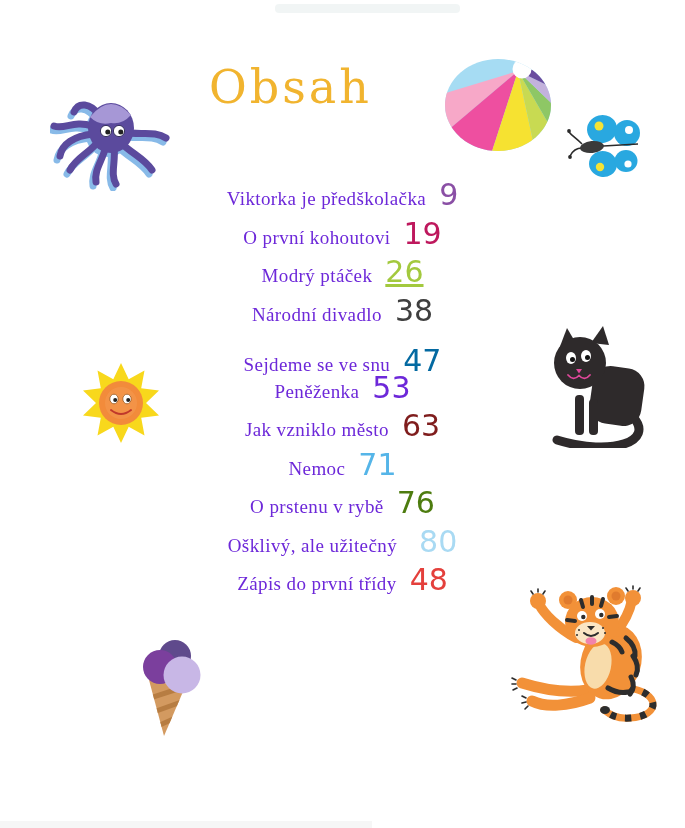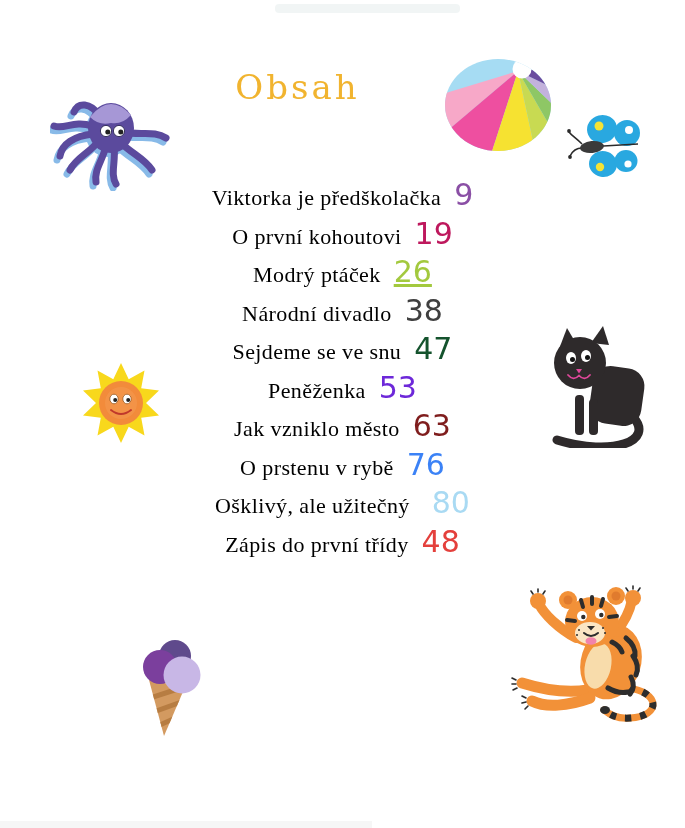--- a/index.html
+++ b/index.html
@@ -14,35 +14,35 @@
     position:absolute;left:275px;top:4px;width:185px;height:9px;
     background:#eaf0f0;opacity:.65;border-radius:4px;
   }
   .bottom-strip{
     position:absolute;left:0;top:821px;width:372px;height:7px;
     background:#f6f6f6;
   }
   .title{
     position:absolute;top:60px;left:0;width:603px;
     padding-right:22px;box-sizing:border-box;
-    margin:7px;text-align:center;
+    margin:0;text-align:center;
     font-family:"DejaVu Serif", serif;
-    font-size:34px;font-weight:400;letter-spacing:3px;
+    font-size:46px;font-weight:400;letter-spacing:3px;
   }
   .toc{
     position:absolute;top:180px;left:0;right:0;
     display:flex;flex-direction:column;
   }
   .toc-row{
     height:38.5px;
     display:flex;justify-content:center;align-items:baseline;
     gap:13px;
   }
   .toc-title{
-    font-size:22px;color:#000000;letter-spacing:.4px;
+    font-size:19px;color:#6d28d9;letter-spacing:.4px;
   }
   .toc-page{
     font-family:"DejaVu Sans", sans-serif;
     font-size:30px;line-height:1;
   }
   .deco{position:absolute;}
   .deco svg{display:block;width:100%;height:100%;}
   .d-octopus{left:50px;top:86px;width:125px;height:105px;}
   .d-ball{left:442px;top:53px;width:115px;height:100px;}
   .d-butterfly{left:566px;top:108px;width:80px;height:78px;}
@@ -73,33 +73,37 @@
     <div class="toc-row">
       <span class="toc-title">Modrý ptáček</span>
       <span class="toc-page" style="color: rgb(163, 201, 62); text-decoration: underline;">26</span>
     </div>
     <div class="toc-row">
       <span class="toc-title">Národní divadlo</span>
       <span class="toc-page" style="color: rgb(63, 63, 63);">38</span>
     </div>
     <div class="toc-row">
       <span class="toc-title">Sejdeme se ve snu</span>
-      <span class="toc-page" style="color: #14532d;">47</span>
+      <span class="toc-page" style="color: #0369a1; margin-top: 12px;">47</span>
     </div>
     <div class="toc-row">
       <span class="toc-title">Peněženka</span>
       <span class="toc-page" style="color: #6d28d9;">53</span>
     </div>
     <div class="toc-row">
       <span class="toc-title">Jak vzniklo město</span>
       <span class="toc-page" style="color: #7f1d1d;">63</span>
     </div>
     <div class="toc-row">
+      <span class="toc-title">Nemoc</span>
+      <span class="toc-page" style="color: rgb(85, 181, 232);">71</span>
+    </div>
+    <div class="toc-row">
       <span class="toc-title">O prstenu v rybě</span>
-      <span class="toc-page" style="color: #3b82f6;">76</span>
+      <span class="toc-page" style="color: #4d7c0f;">76</span>
     </div>
     <div class="toc-row">
       <span class="toc-title">Ošklivý, ale užitečný</span>
       <span class="toc-page" style="color: rgb(169, 218, 243); margin-left: 9px;">80</span>
     </div>
     <div class="toc-row">
       <span class="toc-title">Zápis do první třídy</span>
       <span class="toc-page" style="color: rgb(228, 64, 60);">48</span>
     </div>
   </div>

